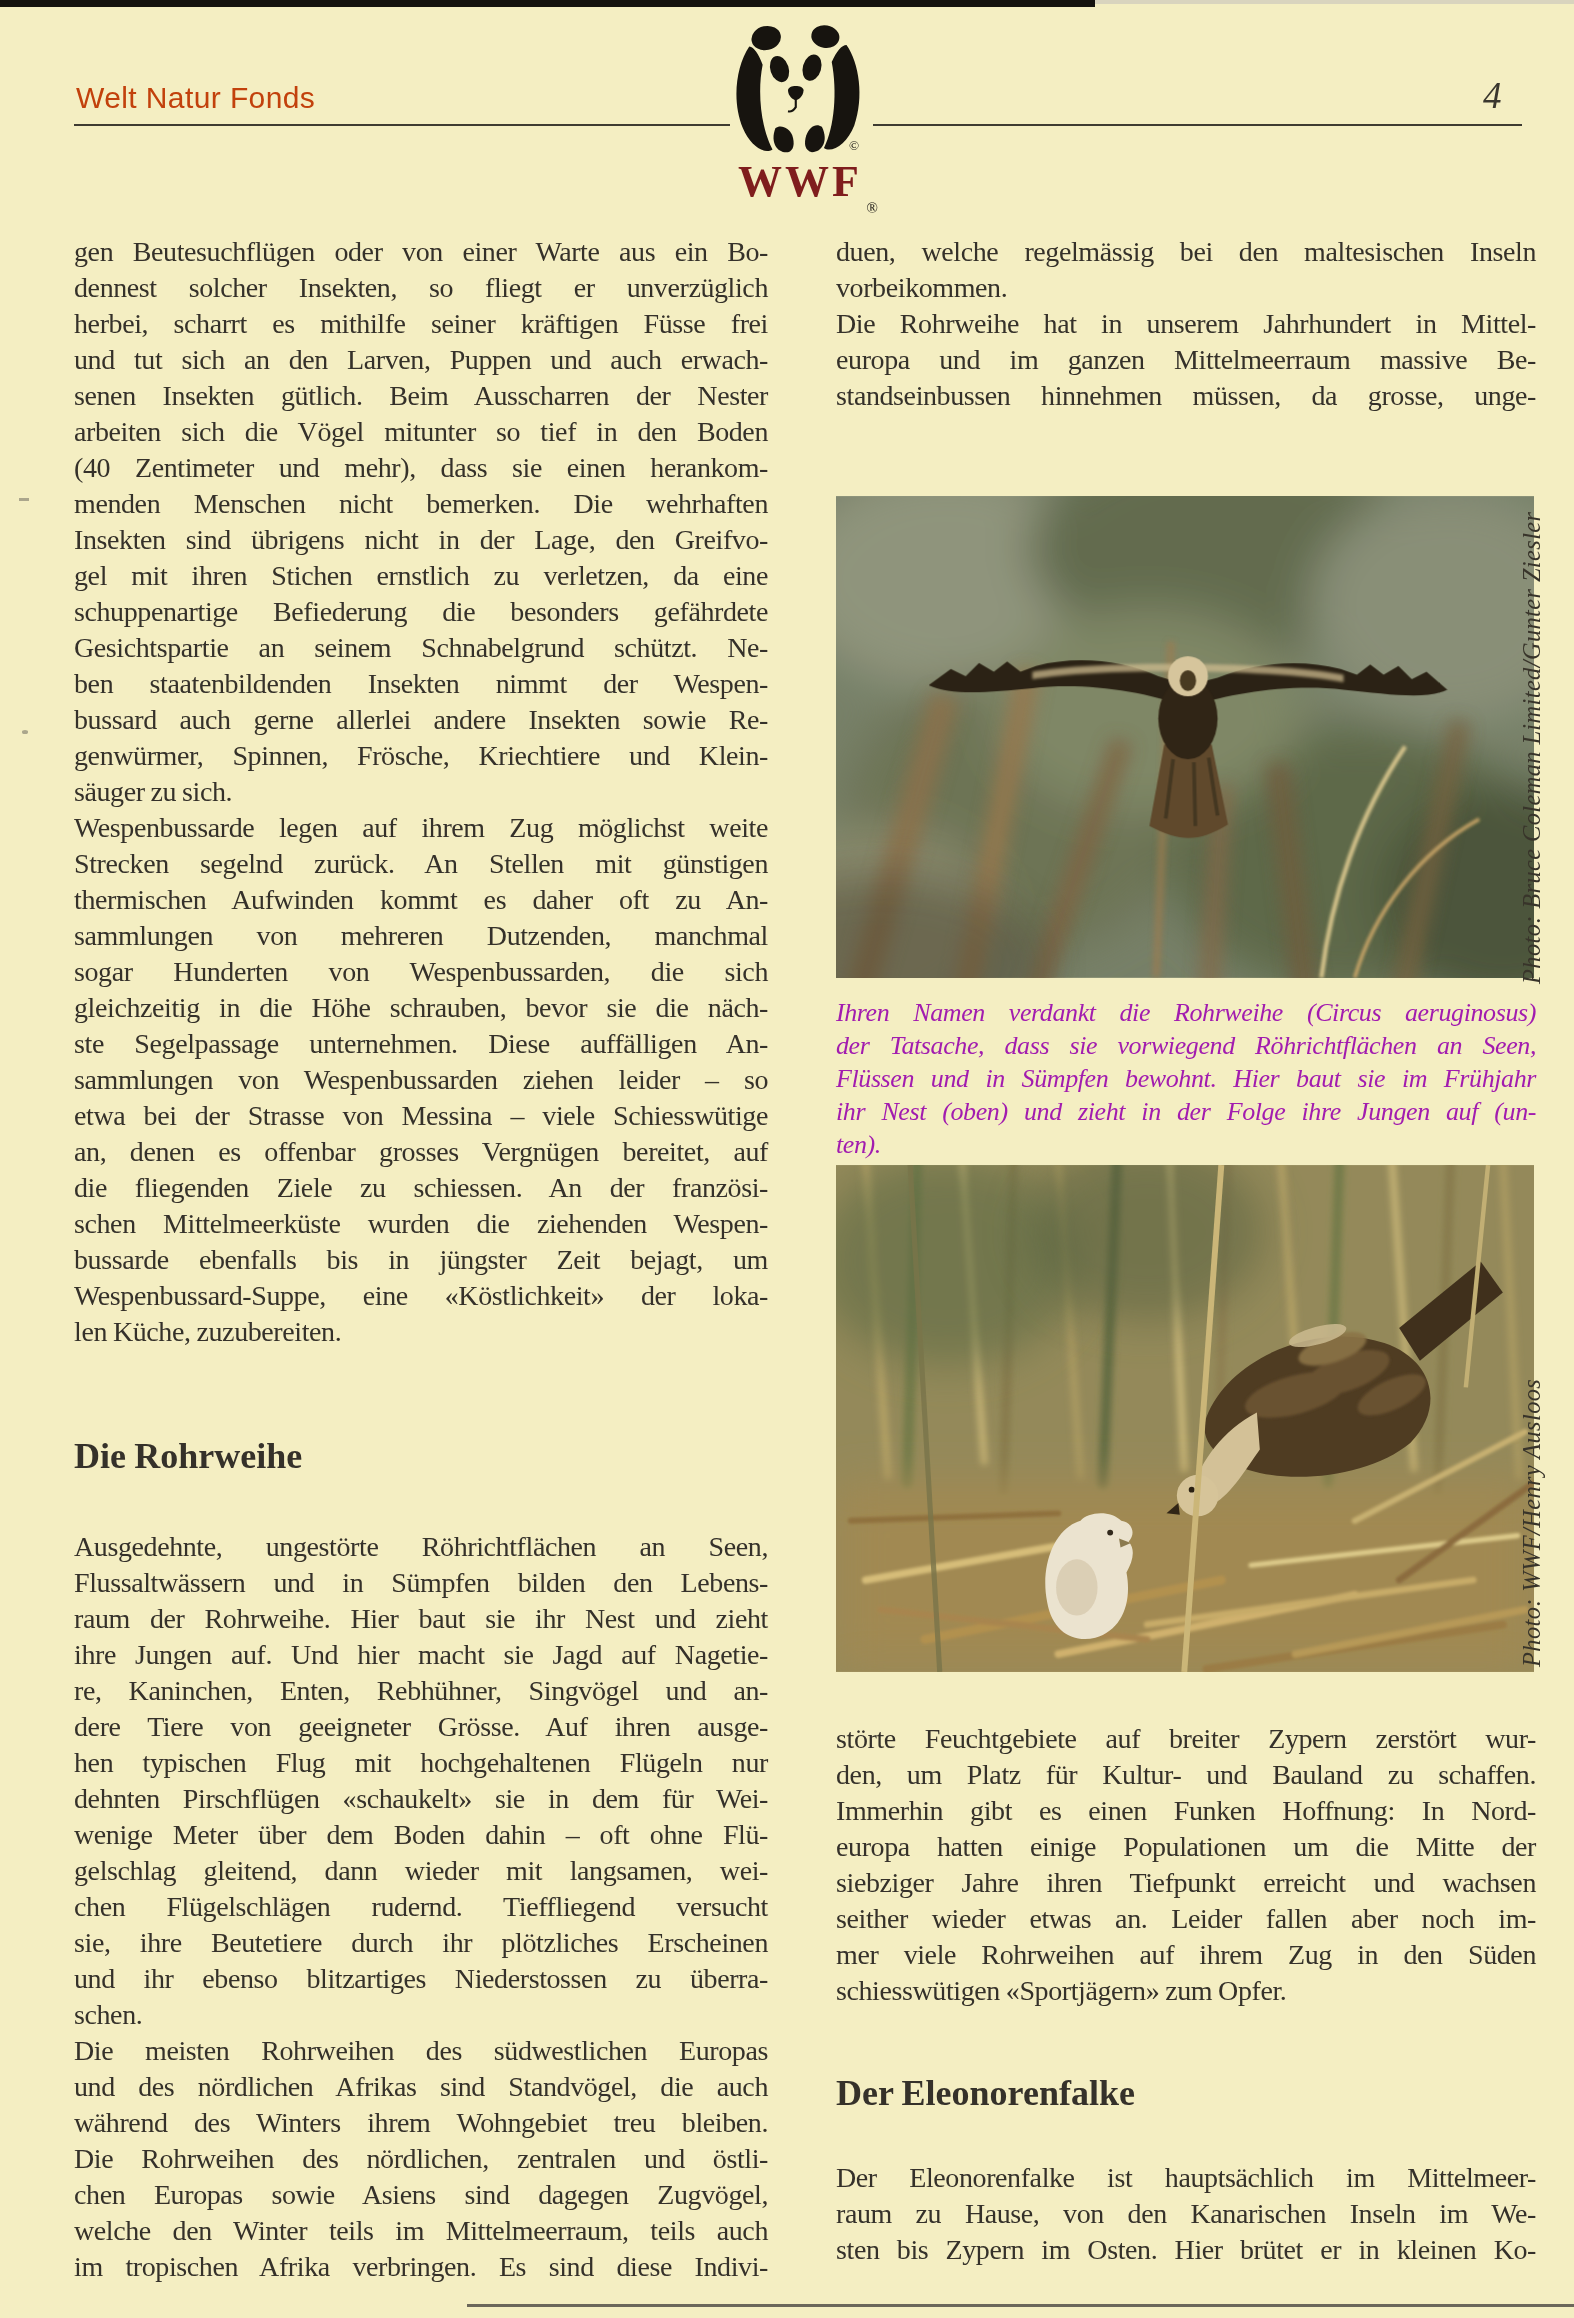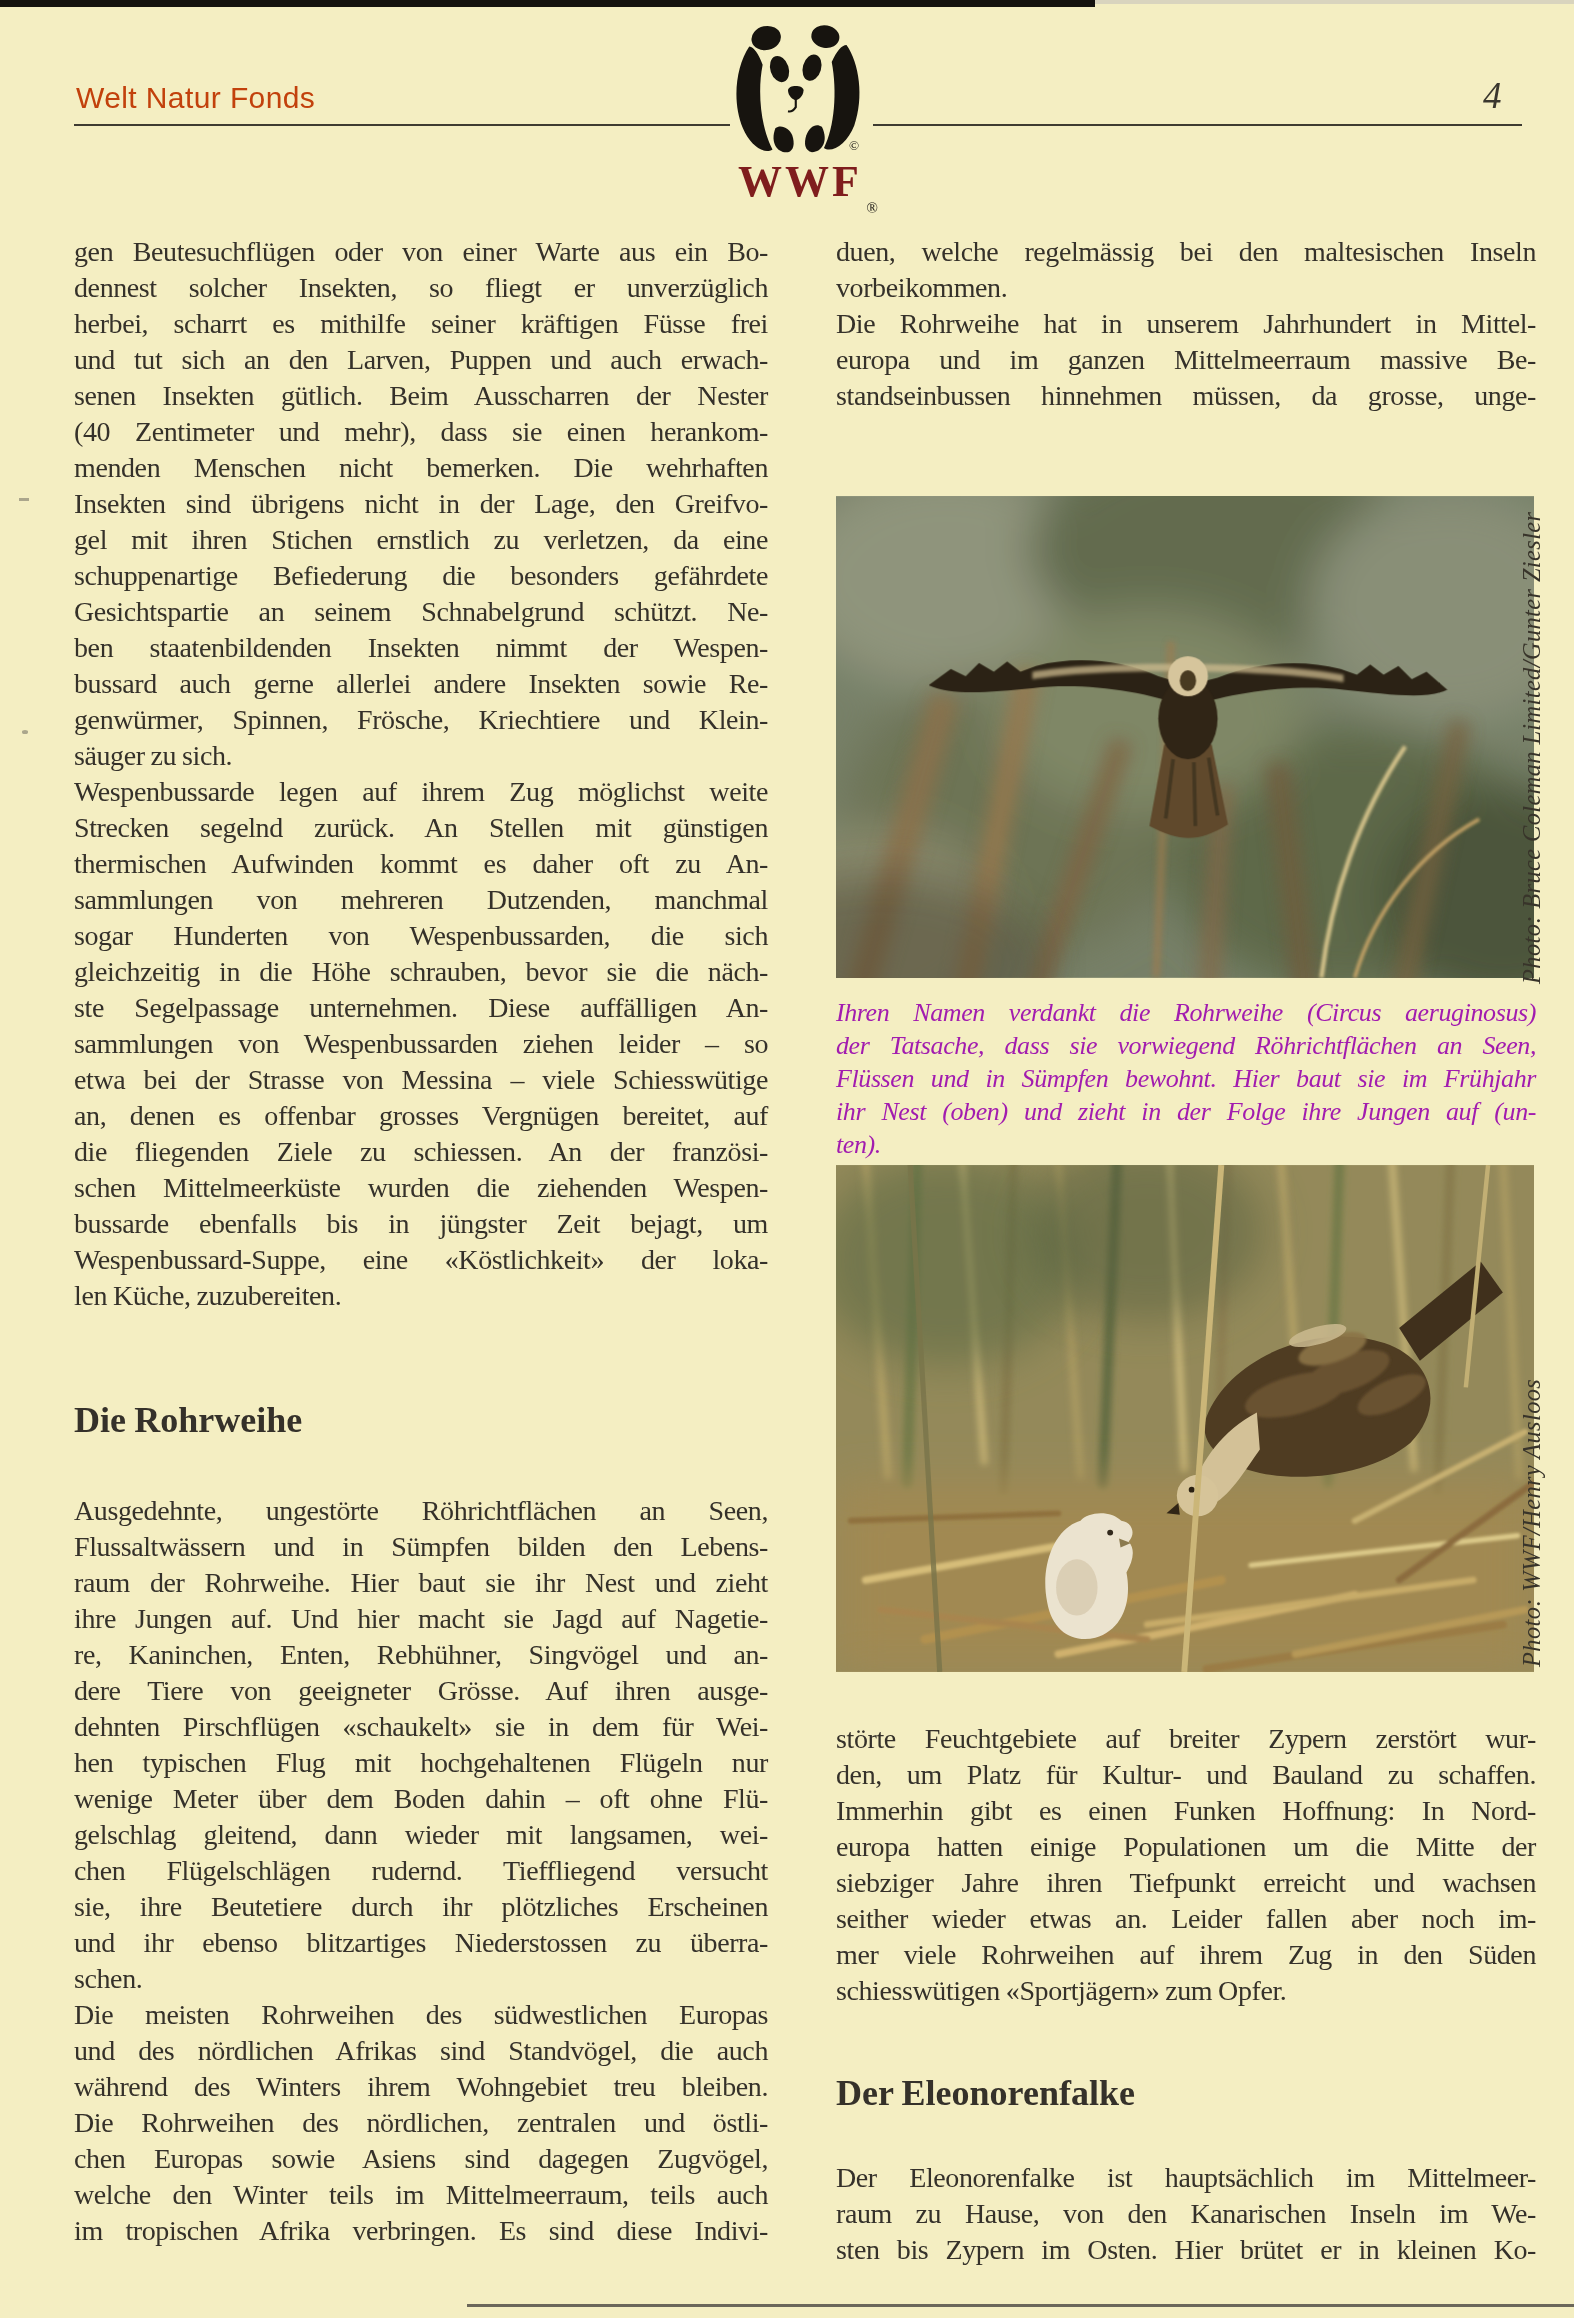--- a/index.html
+++ b/index.html
@@ -88,20 +88,21 @@
     <span class="logo-r">®</span>
   </div>
 
   <div class="col col-left">
     <div>
         <div class="tline">gen Beutesuchflügen oder von einer Warte aus ein Bo-</div>
         <div class="tline">dennest solcher Insekten, so fliegt er unverzüglich</div>
         <div class="tline">herbei, scharrt es mithilfe seiner kräftigen Füsse frei</div>
         <div class="tline">und tut sich an den Larven, Puppen und auch erwach-</div>
         <div class="tline">senen Insekten gütlich. Beim Ausscharren der Nester</div>
+        <div class="tline">arbeiten sich die Vögel mitunter so tief in den Boden</div>
         <div class="tline">(40 Zentimeter und mehr), dass sie einen herankom-</div>
         <div class="tline">menden Menschen nicht bemerken. Die wehrhaften</div>
         <div class="tline">Insekten sind übrigens nicht in der Lage, den Greifvo-</div>
         <div class="tline">gel mit ihren Stichen ernstlich zu verletzen, da eine</div>
         <div class="tline">schuppenartige Befiederung die besonders gefährdete</div>
         <div class="tline">Gesichtspartie an seinem Schnabelgrund schützt. Ne-</div>
         <div class="tline">ben staatenbildenden Insekten nimmt der Wespen-</div>
         <div class="tline">bussard auch gerne allerlei andere Insekten sowie Re-</div>
         <div class="tline">genwürmer, Spinnen, Frösche, Kriechtiere und Klein-</div>
         <div class="tline end">säuger zu sich.</div>
@@ -124,22 +125,22 @@
         <div class="tline end">len Küche, zuzubereiten.</div>
       </div>
     <div class="bheading h-left">Die Rohrweihe</div>
     <div>
         <div class="tline">Ausgedehnte, ungestörte Röhrichtflächen an Seen,</div>
         <div class="tline">Flussaltwässern und in Sümpfen bilden den Lebens-</div>
         <div class="tline">raum der Rohrweihe. Hier baut sie ihr Nest und zieht</div>
         <div class="tline">ihre Jungen auf. Und hier macht sie Jagd auf Nagetie-</div>
         <div class="tline">re, Kaninchen, Enten, Rebhühner, Singvögel und an-</div>
         <div class="tline">dere Tiere von geeigneter Grösse. Auf ihren ausge-</div>
+        <div class="tline">hen typischen Flug mit hochgehaltenen Flügeln nur</div>
         <div class="tline">dehnten Pirschflügen «schaukelt» sie in dem für Wei-</div>
-        <div class="tline">hen typischen Flug mit hochgehaltenen Flügeln nur</div>
         <div class="tline">wenige Meter über dem Boden dahin – oft ohne Flü-</div>
         <div class="tline">gelschlag gleitend, dann wieder mit langsamen, wei-</div>
         <div class="tline">chen Flügelschlägen rudernd. Tieffliegend versucht</div>
         <div class="tline">sie, ihre Beutetiere durch ihr plötzliches Erscheinen</div>
         <div class="tline">und ihr ebenso blitzartiges Niederstossen zu überra-</div>
         <div class="tline end">schen.</div>
       </div>
     <div>
         <div class="tline">Die meisten Rohrweihen des südwestlichen Europas</div>
         <div class="tline">und des nördlichen Afrikas sind Standvögel, die auch</div>

